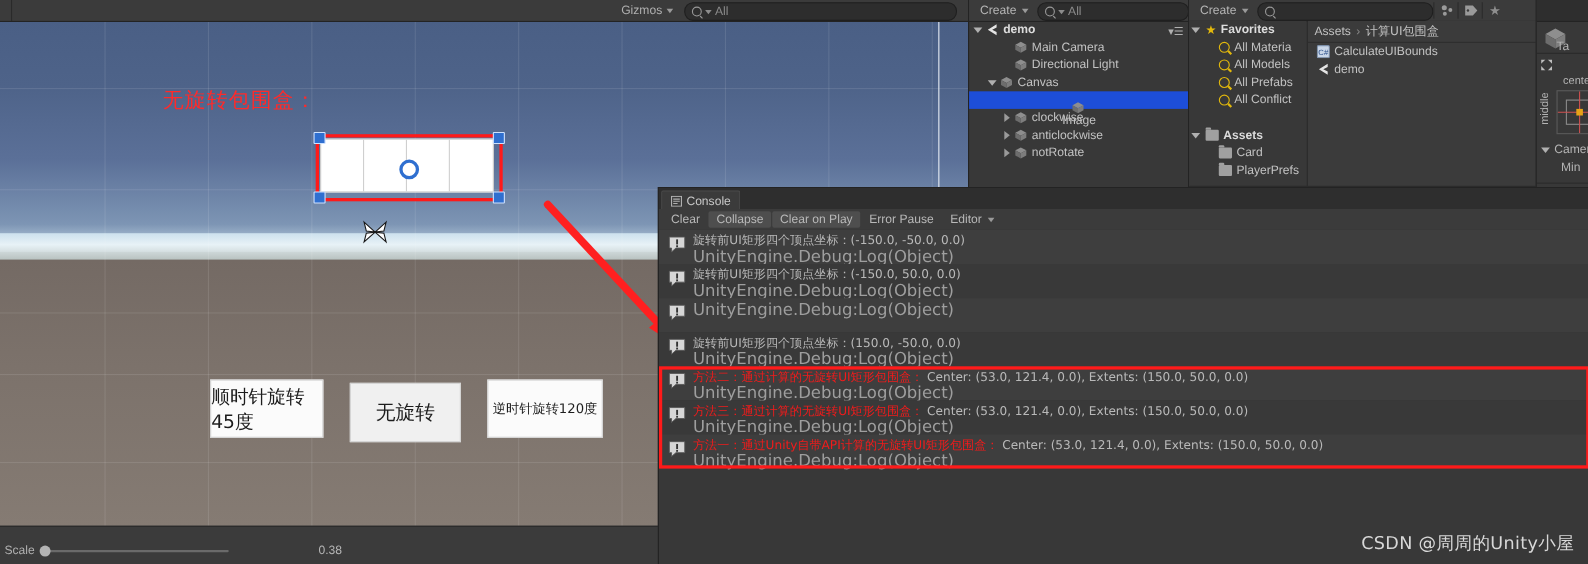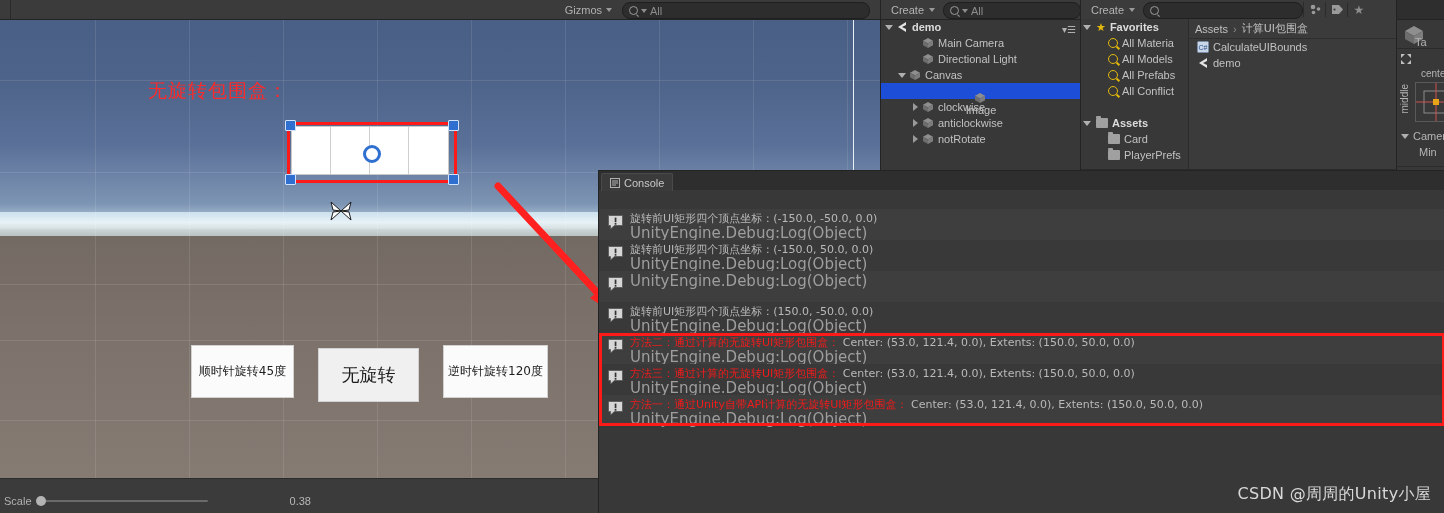--- a/index.html
+++ b/index.html
@@ -44,21 +44,21 @@
   #pivot{left:363px;top:145px;width:12px;height:12px;border-radius:50%;border:3px solid #2f6fd0;background:#ffffff;}
 
   #snowflake{left:328px;top:198px;width:26px;height:26px;}
 
   #red-arrow{left:490px;top:180px;width:140px;height:150px;}
 
   
   .sbtn{position:absolute;background:#fbfbfb;border:1px solid #d2d2d2;
       display:flex;align-items:center;justify-content:center;color:#1d1d1d;
       font-family:"DejaVu Sans","Liberation Sans",sans-serif;}
-  #btn-cw{left:191px;top:345px;width:101px;height:51px;font-size:12px;}
+  #btn-cw{left:191px;top:345px;width:101px;height:51px;font-size:17px;}
   #btn-none{left:318px;top:348px;width:99px;height:52px;font-size:18px;background:#f0f0f0;}
   #btn-ccw{left:443px;top:345px;width:103px;height:51px;font-size:12px;}
 
   #scene-bottom{left:0;top:478px;width:880px;height:35px;background:#3b3b3b;border-top:1px solid #2b2b2b;}
   #scale-row{left:4px;top:495px;display:flex;align-items:center;gap:6px;color:#b0b0b0;font-size:11px;}
   #scale-track{width:170px;height:2px;background:#6a6a6a;border-radius:1px;position:relative;}
   #scale-knob{position:absolute;left:-2px;top:-4px;width:10px;height:10px;border-radius:50%;background:#b4b4b4;}
   #scale-val{margin-left:76px;color:#b6b6b6;}
   #scene-right-edge{left:853px;top:19px;width:1px;height:459px;background:#e8eef6;}
 
@@ -466,20 +466,38 @@
     <div class="abs" id="console-tab">
       <svg width="10" height="10" viewBox="0 0 10 10">
         <rect x="0.5" y="0.5" width="9" height="9" fill="none" stroke="#b0b0b0"></rect>
         <line x1="2" y1="3" x2="8" y2="3" stroke="#b0b0b0"></line>
         <line x1="2" y1="5" x2="8" y2="5" stroke="#b0b0b0"></line>
         <line x1="2" y1="7" x2="6" y2="7" stroke="#b0b0b0"></line>
       </svg>
       <span>Console</span>
     </div>
   </div>
+  <div class="abs" id="console-toolbar">
+    <div class="cbtn first">Clear</div>
+    <div class="cbtn toggled">Collapse</div>
+    <div class="cbtn toggled">Clear on Play</div>
+    <div class="cbtn">Error Pause</div>
+    <div class="cbtn">
+      <span>Editor</span>
+      <span class="caret"></span>
+    </div>
+    <div class="abs" id="err-badge">
+      <svg width="12" height="12" viewBox="0 0 12 12">
+        <circle cx="6" cy="6" r="5.4" fill="#d8d8d8" stroke="#4a4a4a"></circle>
+        <rect x="5.2" y="2.6" width="1.6" height="4.4" fill="#3b3b3b"></rect>
+        <rect x="5.2" y="8.0" width="1.6" height="1.6" fill="#3b3b3b"></rect>
+      </svg>
+      <span>7</span>
+    </div>
+  </div>
   <div class="abs" id="console-list">
       <div class="log-entry alt">
         <span style="display: inline-flex; flex: 0 0 17px;">
           <svg class="log-icon" viewBox="0 0 17 17">
             <path d="M1.5 1.5 h14 v10 h-8 l-4 3.5 v-3.5 h-2 z" fill="#d6d6d6" stroke="#555" stroke-width="0.8"></path>
             <rect x="7.7" y="3.6" width="1.7" height="4.6" fill="#333"></rect>
             <rect x="7.7" y="9.0" width="1.7" height="1.7" fill="#333"></rect>
           </svg>
         </span>
         <div class="log-text">

